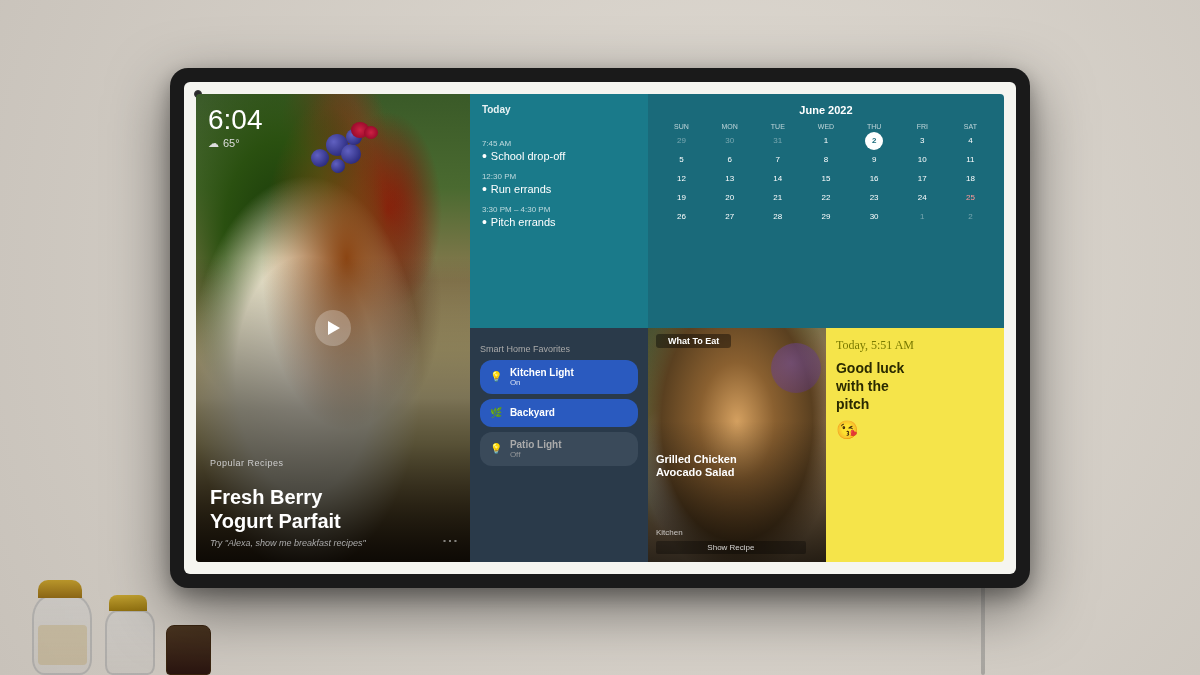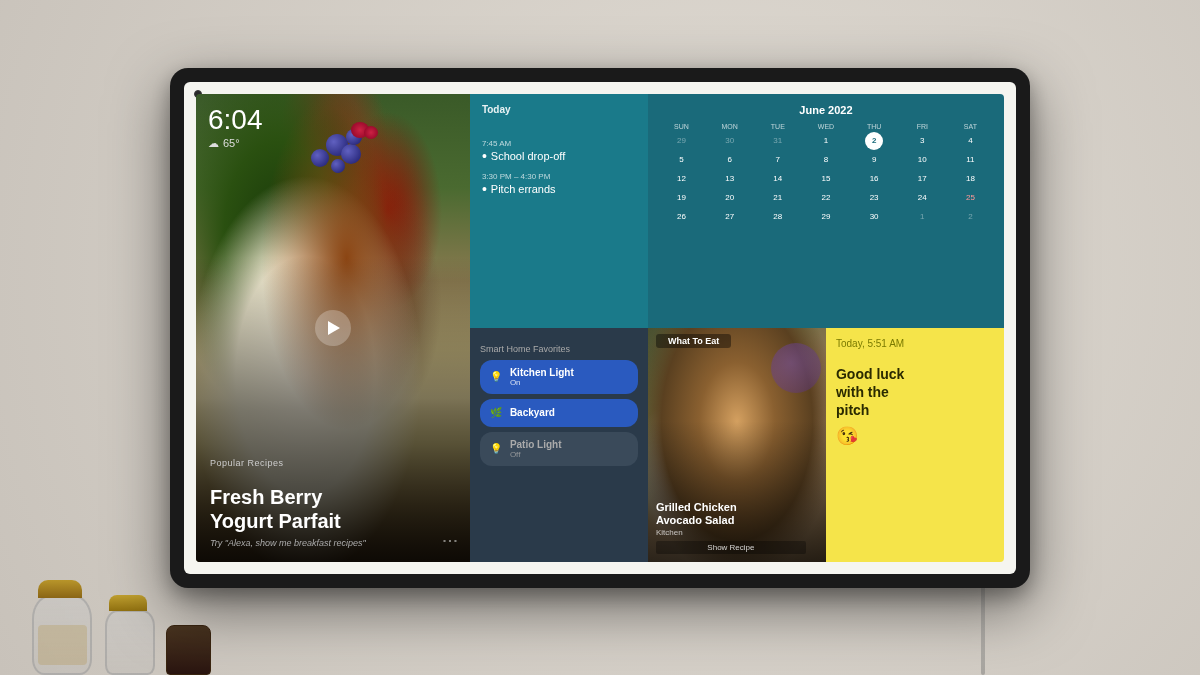--- a/index.html
+++ b/index.html
@@ -415,20 +415,21 @@
 
     .food-name {
       font-size: 11px;
       font-weight: 700;
       line-height: 1.2;
     }
 
     .food-source {
       font-size: 8px;
       color: rgba(255,255,255,0.7);
+      margin-top: 48px;
     }
 
     .food-show-recipe {
       font-size: 8px;
       color: rgba(255,255,255,0.8);
       text-align: center;
       background: rgba(0,0,0,0.3);
       padding: 2px;
       border-radius: 2px;
       margin-top: 4px;
@@ -446,23 +447,24 @@
     .smarthome-panel { grid-column: 2; grid-row: 2; }
     .food-panel { grid-column: 3; grid-row: 2; }
     .note-panel-grid { grid-column: 4; grid-row: 2; }
 
     .note-panel-grid {
       background: #f5e44a;
       padding: 10px;
     }
 
     .note-timestamp {
-      font-size: 10px;
+      font-size: 12px;
       color: #7a7a00;
-      margin-bottom: 16px;
+      margin-bottom: 6px;
+      font-family: Liberation Serif, serif;
     }
 
     .note-text {
       font-size: 14px;
       font-weight: 600;
       color: #2a2a00;
       line-height: 1.3;
     }
 
     .note-emoji {
@@ -550,20 +552,24 @@
       </div>
 
       <div class="agenda-panel">
         <div class="agenda-day">Today</div>
 
         <div class="agenda-item">
           <div class="agenda-time">7:45 AM</div>
           <div class="agenda-event">School drop-off</div>
         </div>
         <div class="agenda-item">
+          <div class="agenda-time">12:30 PM</div>
+          <div class="agenda-event">Run errands</div>
+        </div>
+        <div class="agenda-item">
           <div class="agenda-time">3:30 PM – 4:30 PM</div>
           <div class="agenda-event">Pitch errands</div>
         </div>
       </div>
 
       <div class="calendar-panel">
         <div class="cal-title">June 2022</div>
         <div class="cal-grid">
 
           <div class="cal-header-cell">SUN</div>

